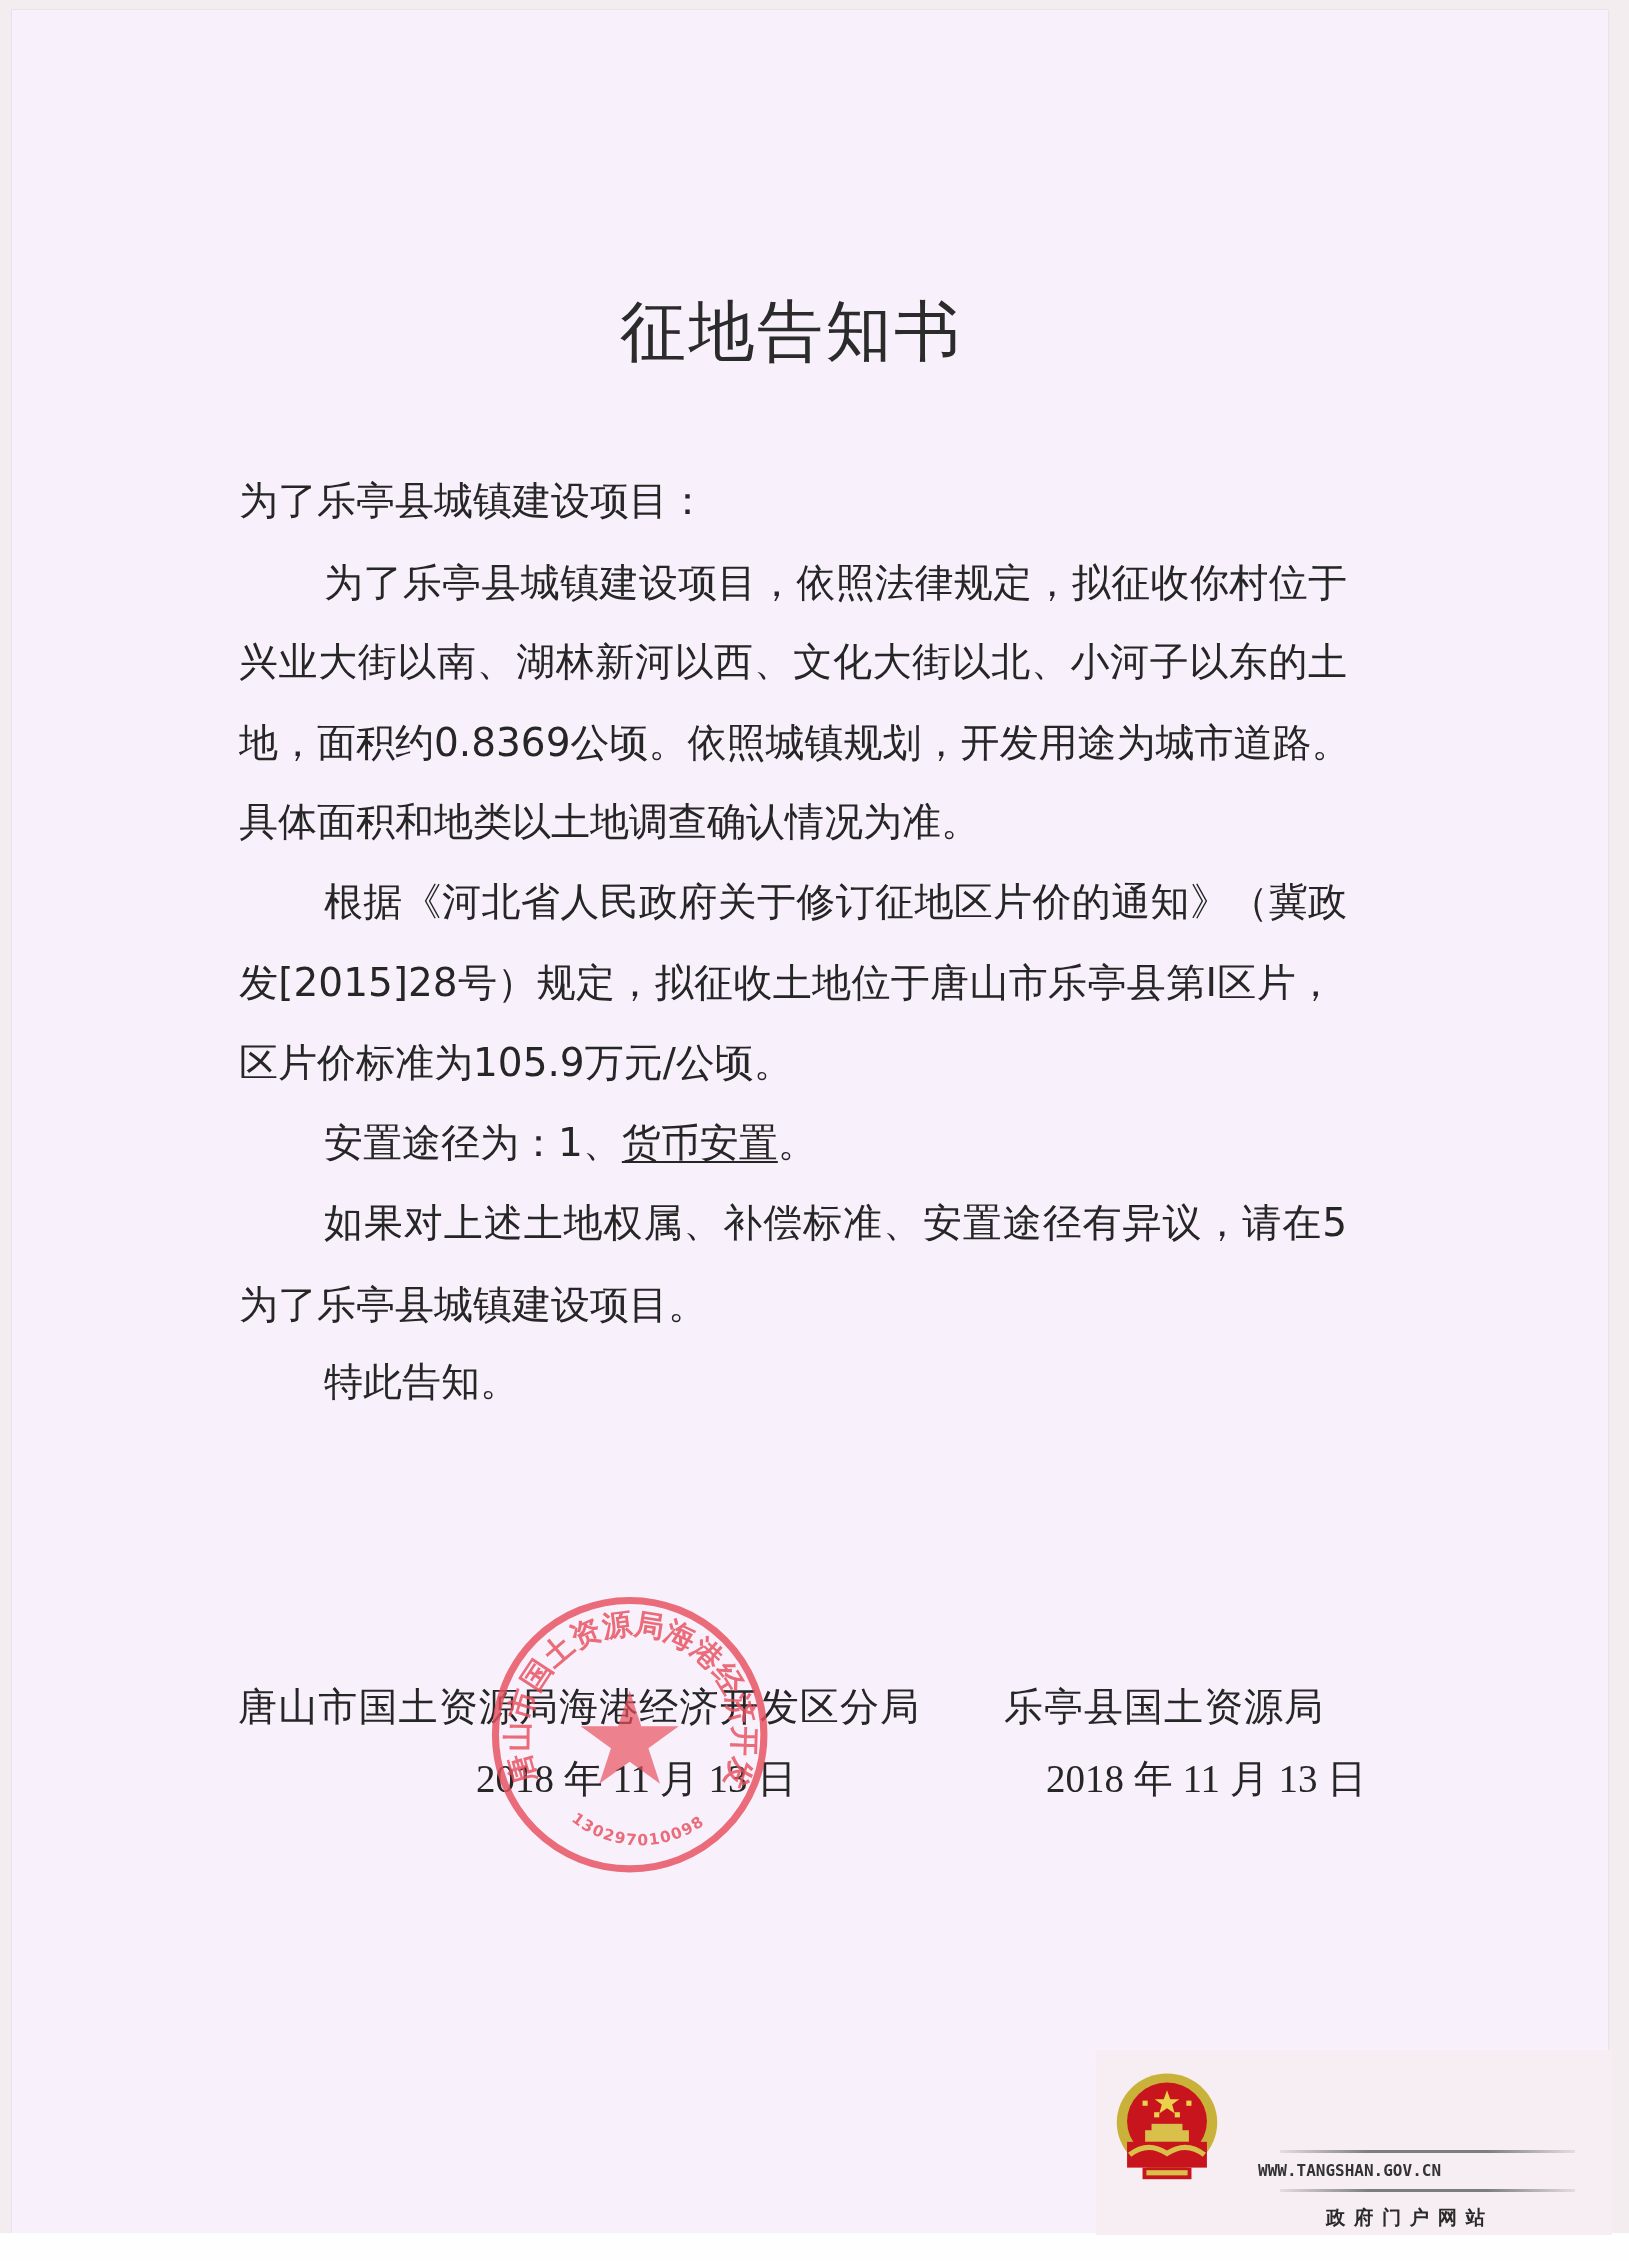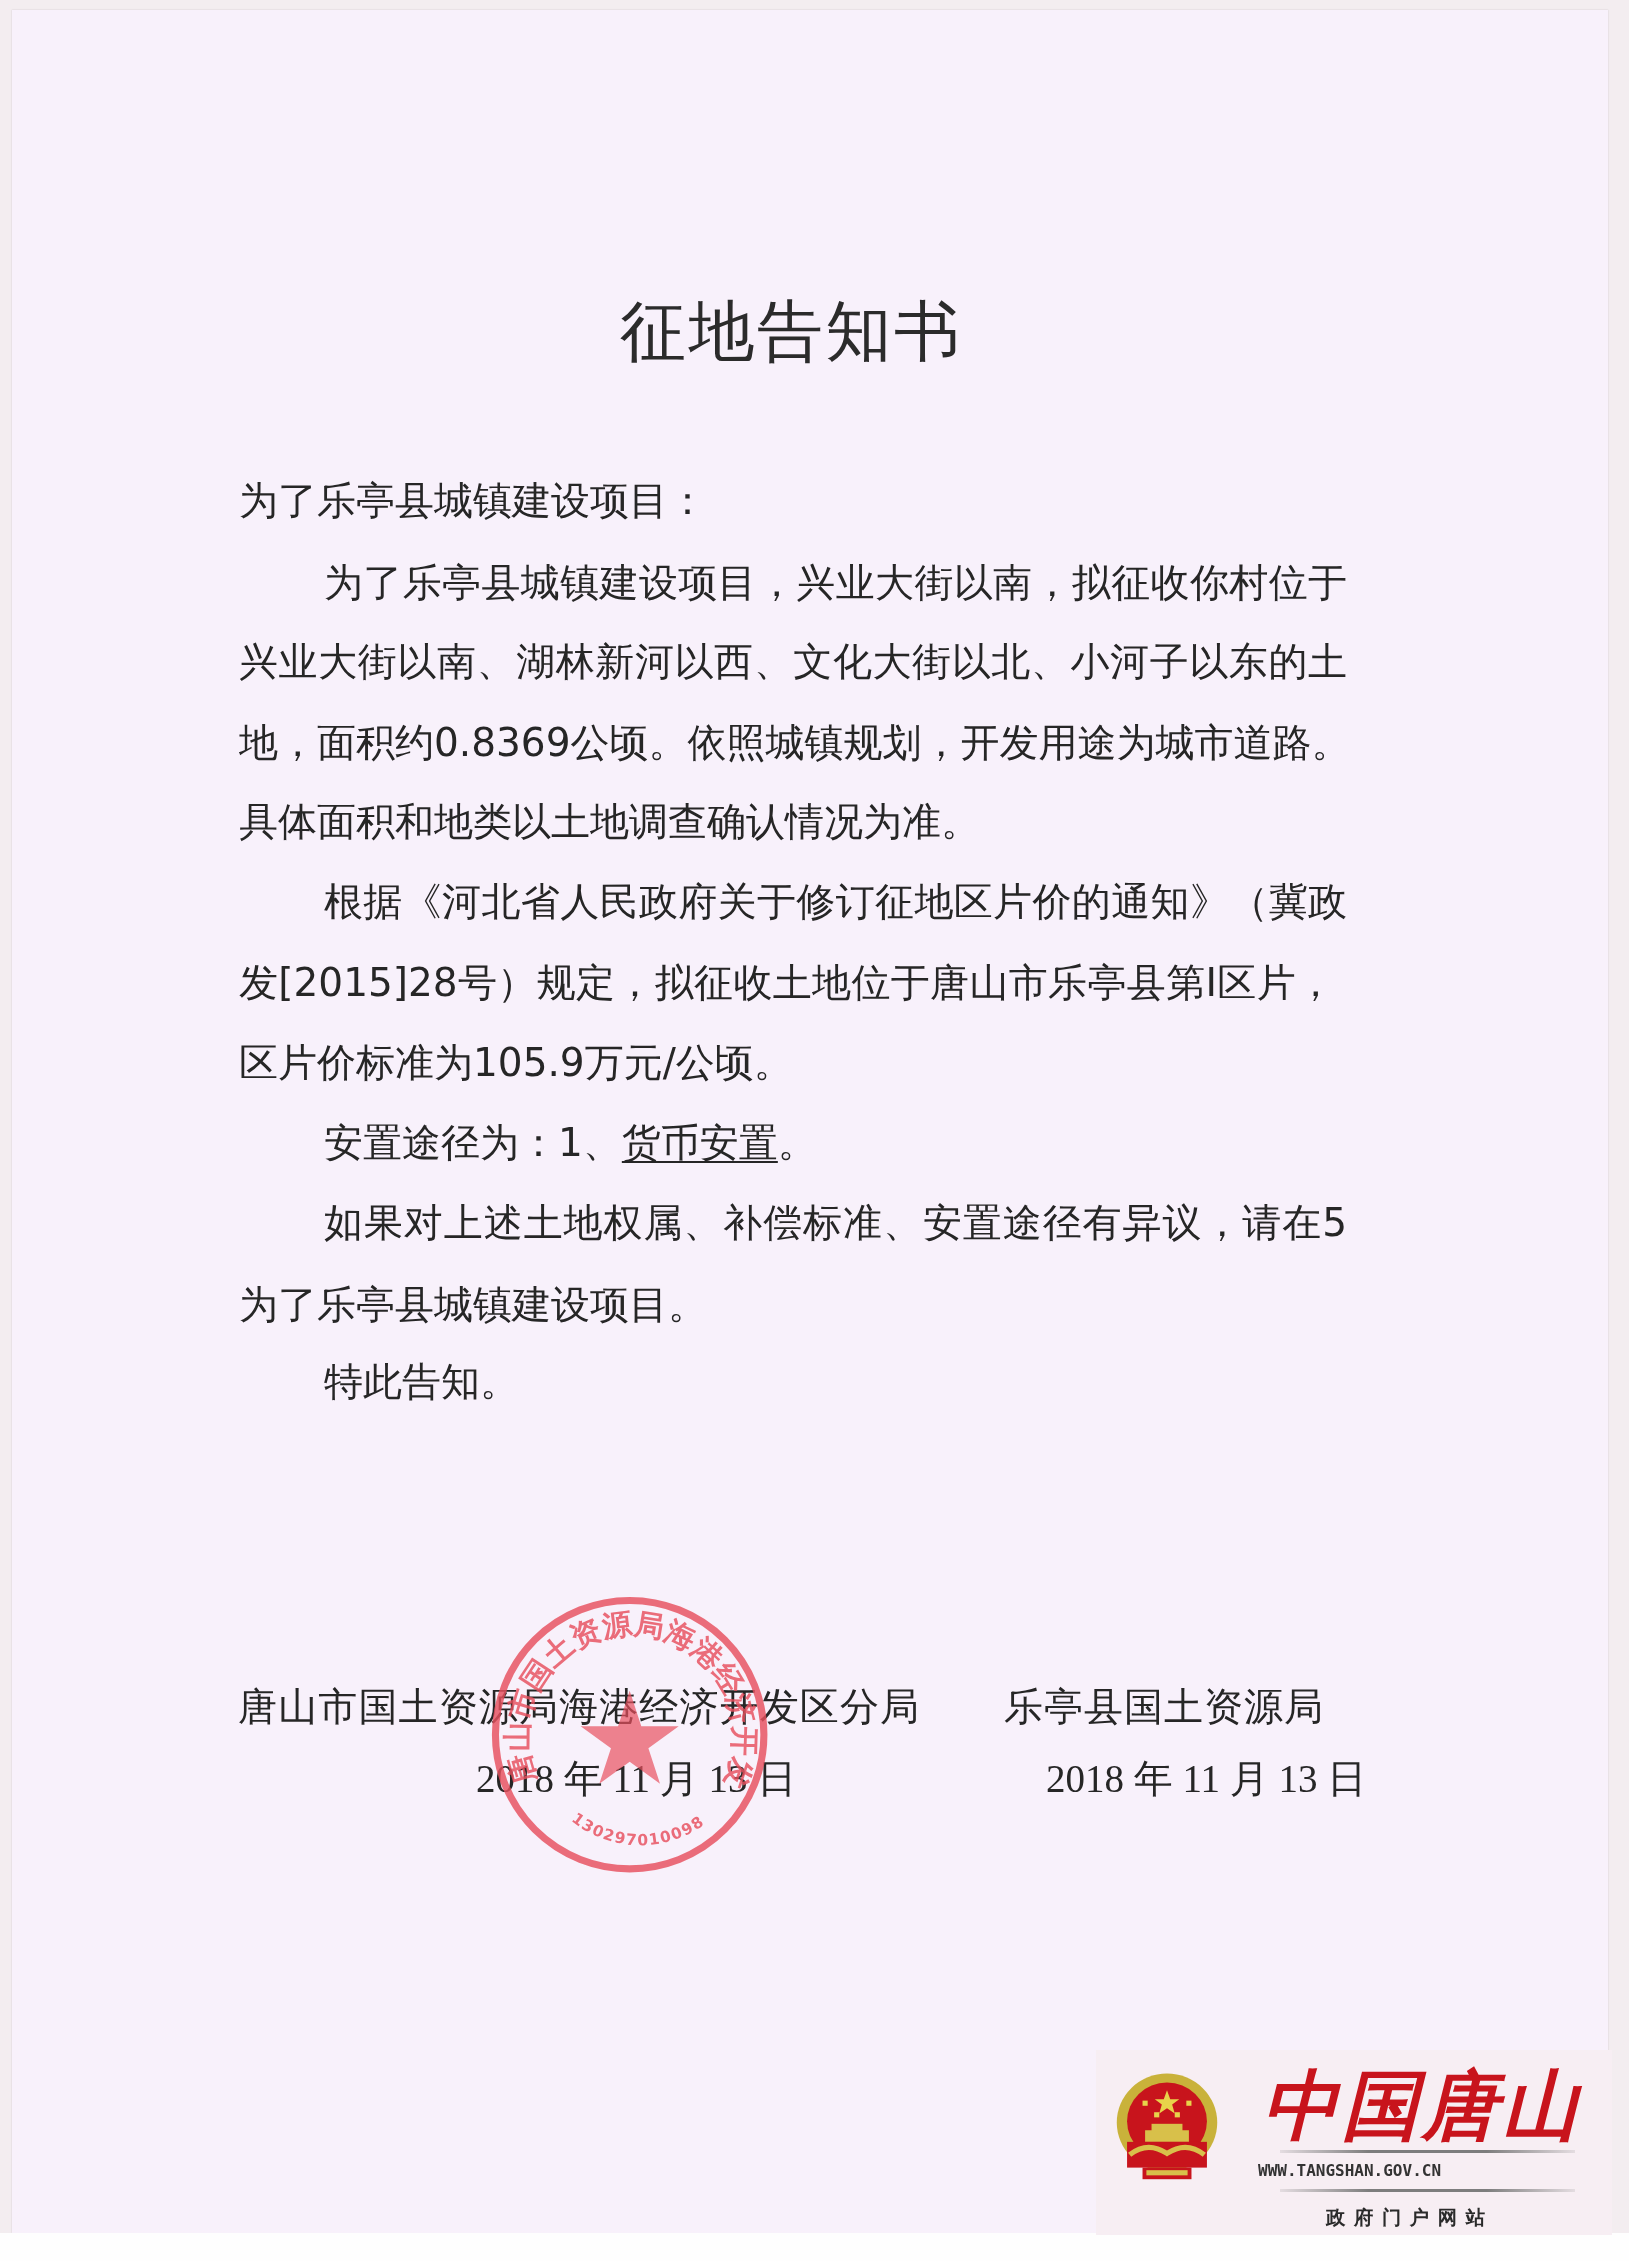--- a/index.html
+++ b/index.html
@@ -65,21 +65,21 @@
 <body>
 
 <div class="scanbed"></div>
 <div class="page"></div>
 <div class="bottom-strip"></div>
 
 <div class="title">征地告知书</div>
 
 <div class="txt" style="left:239px; top:481px;">为了乐亭县城镇建设项目：</div>
 
-<div class="txt just" style="left:324px; top:563px; width:1023px;">为了乐亭县城镇建设项目，兴业大街以南，拟征收你村位于</div>
+<div class="txt just" style="left:324px; top:563px; width:1023px;">为了乐亭县城镇建设项目，依照法律规定，拟征收你村位于</div>
 <div class="txt just" style="left:239px; top:642px; width:1108px;">兴业大街以南、湖林新河以西、文化大街以北、小河子以东的土</div>
 <div class="txt just" style="left:239px; top:723px; width:1108px;">地，面积约0.8369公顷。依照城镇规划，开发用途为城市道路。</div>
 <div class="txt" style="left:239px; top:802px;">具体面积和地类以土地调查确认情况为准。</div>
 
 <div class="txt just" style="left:324px; top:882px; width:1023px;">根据《河北省人民政府关于修订征地区片价的通知》（冀政</div>
 <div class="txt just" style="left:239px; top:963px; width:1096px;">发[2015]28号）规定，拟征收土地位于唐山市乐亭县第Ⅰ区片，</div>
 <div class="txt" style="left:239px; top:1043px;">区片价标准为105.9万元/公顷。</div>
 
 <div class="txt" style="left:324px; top:1123px;">
   <span>安置途径为：1、</span><span class="u">货币安置</span><span>。</span>
@@ -123,19 +123,18 @@
       <rect x="62" y="64" width="8" height="8" fill="#e8d34a"></rect>
       <rect x="94" y="64" width="8" height="8" fill="#e8d34a"></rect>
       <rect x="48" y="92" width="68" height="18" fill="#d8c04a"></rect>
       <rect x="58" y="82" width="48" height="12" fill="#d8c04a"></rect>
       <rect x="20" y="110" width="124" height="40" fill="#c8141c"></rect>
       <path d="M24 130 Q52 108 82 128 Q112 108 140 130" stroke="#d8c04a" stroke-width="8" fill="none"></path>
       <rect x="44" y="150" width="76" height="18" fill="#c8141c"></rect>
       <rect x="50" y="154" width="64" height="8" fill="#d8c04a"></rect>
     </svg>
   </div>
-  <div class="logo-cn">中国唐山</div>
   <div class="logo-rule" style="top:100px;"></div>
   <div class="logo-url">WWW.TANGSHAN.GOV.CN</div>
   <div class="logo-rule" style="top:139px;"></div>
   <div class="logo-sub">政府门户网站</div>
 </div>
 
 
 </body></html>

